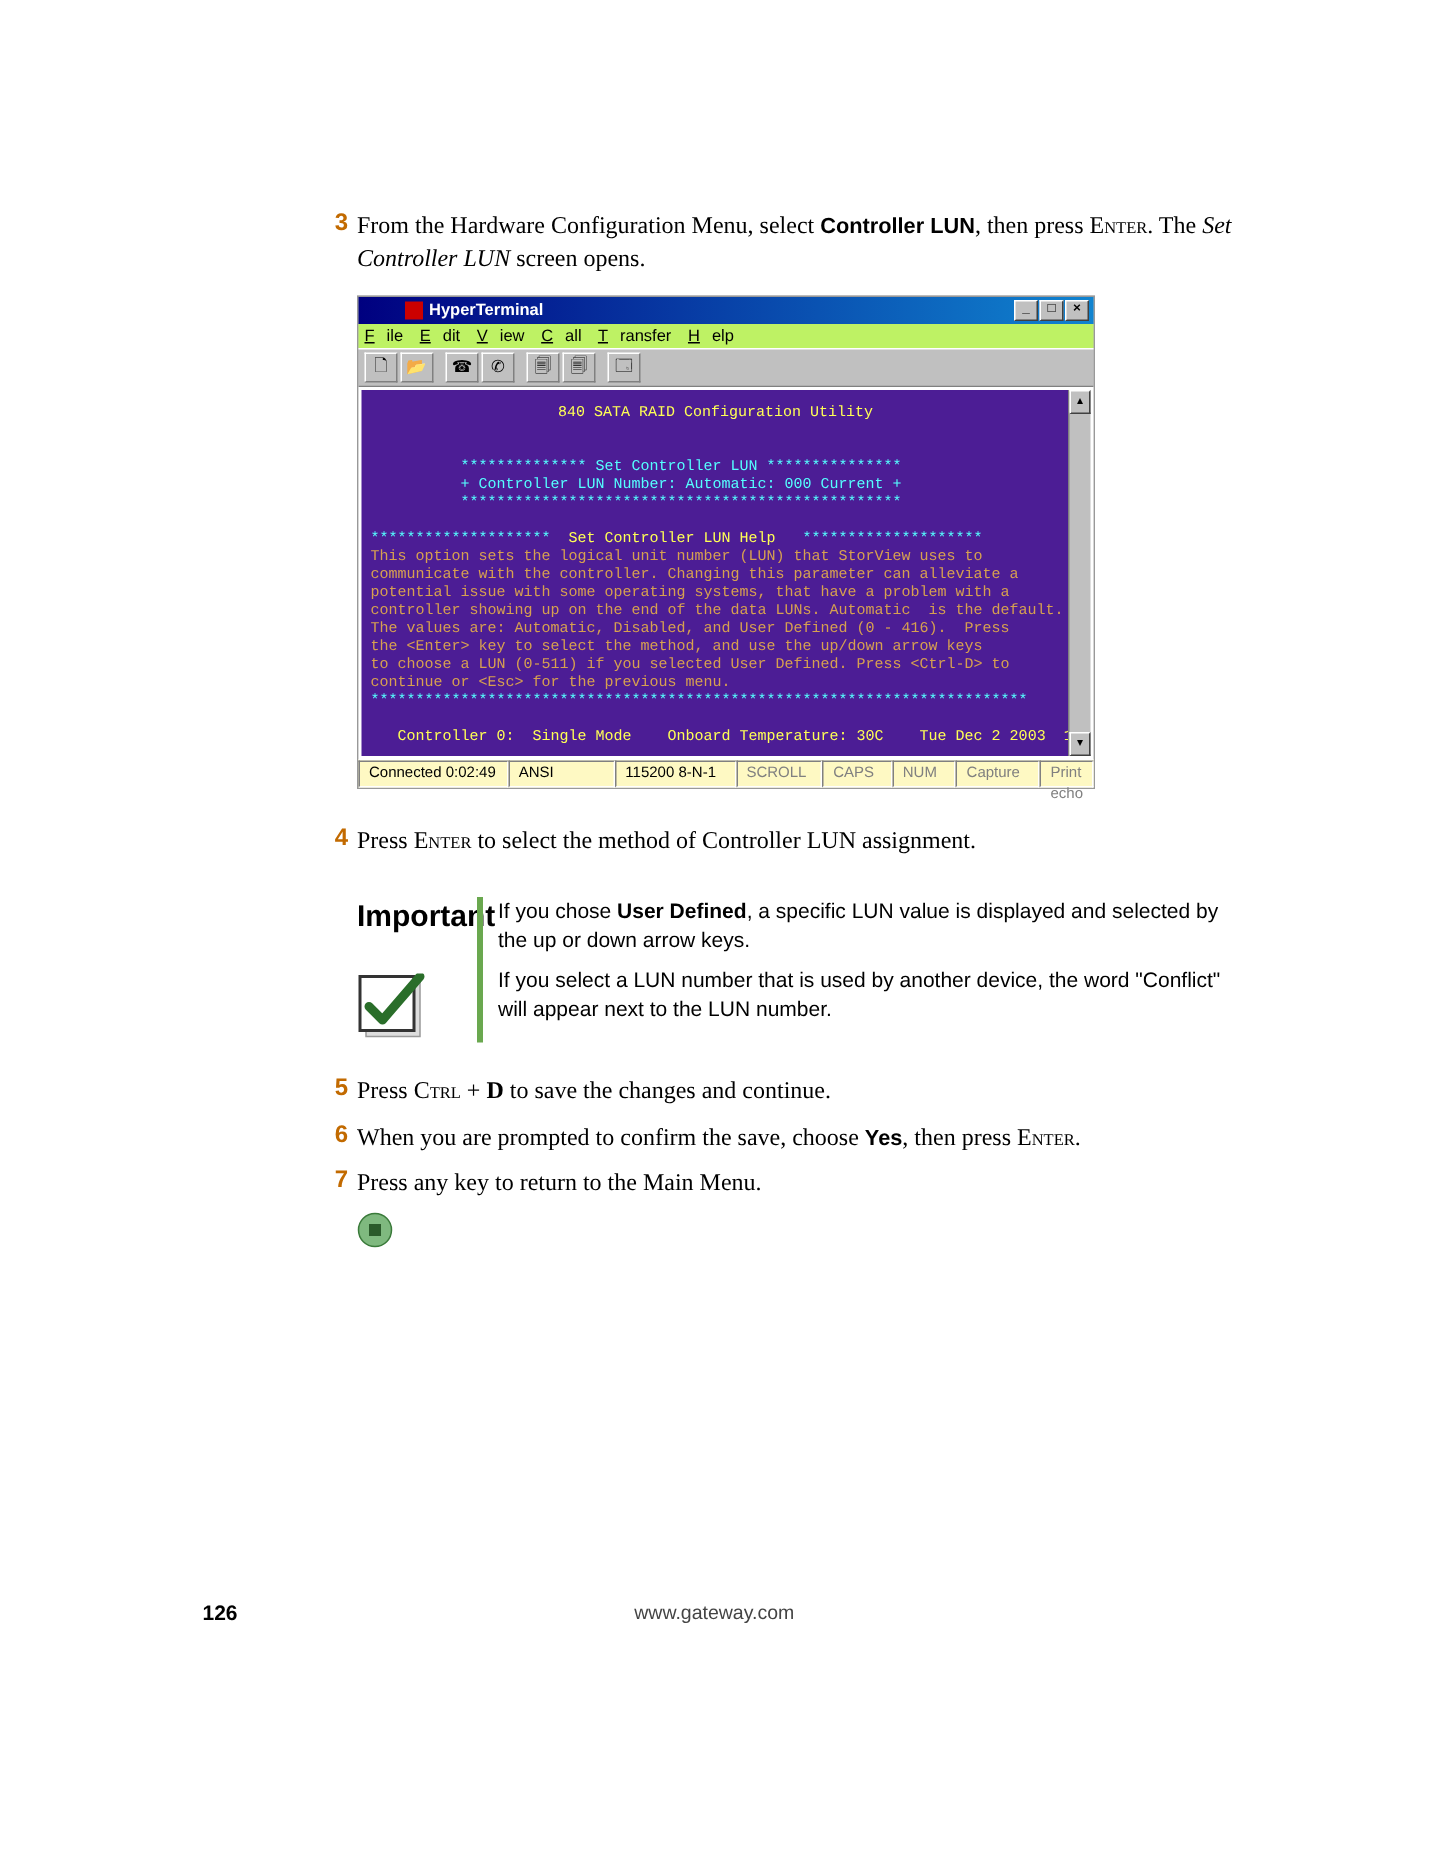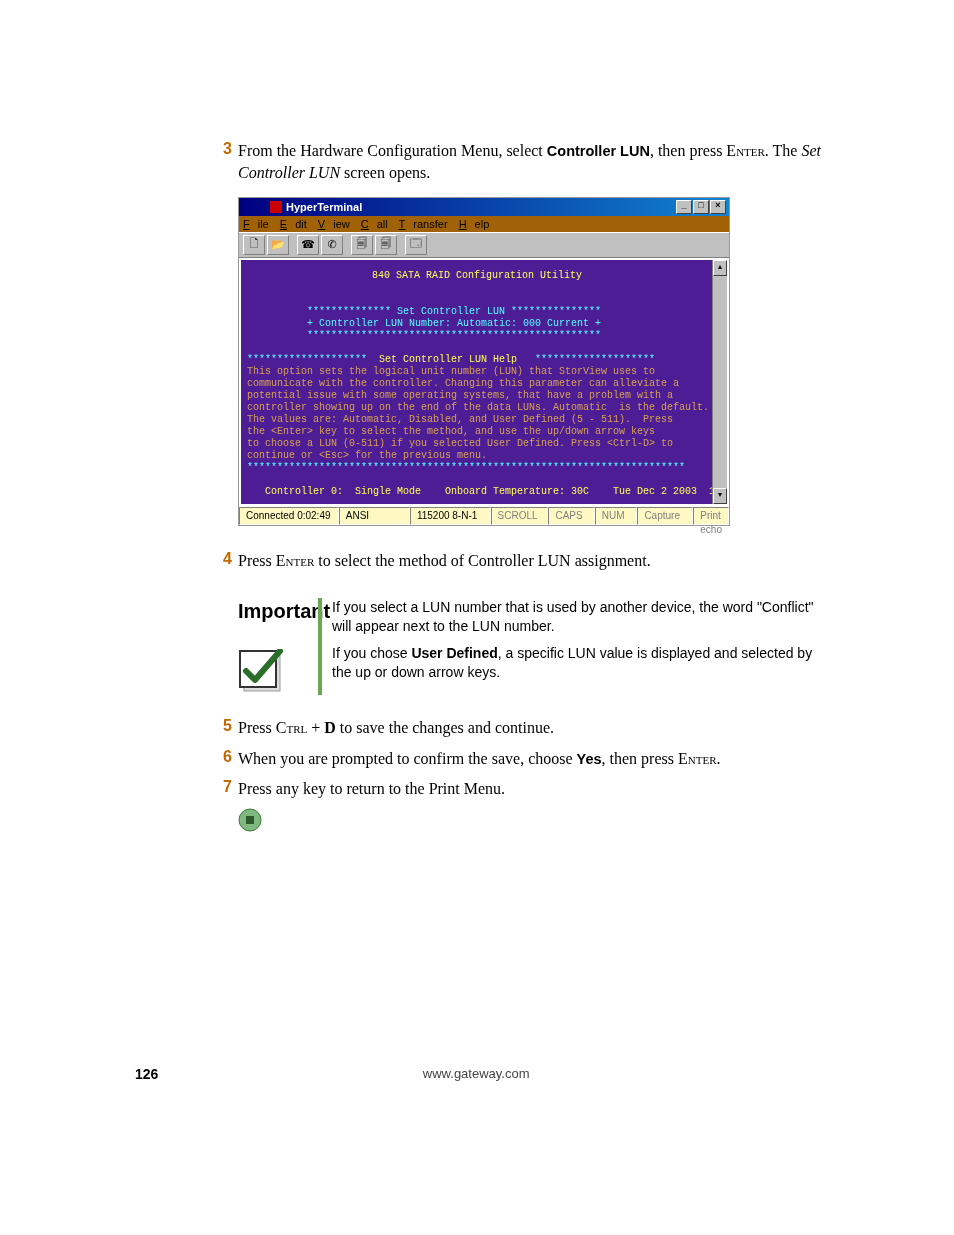--- a/index.html
+++ b/index.html
@@ -94,21 +94,21 @@
     border: 1px solid #fff;
     border-right-color: #404040;
     border-bottom-color: #404040;
     font-size: 9px;
     line-height: 9px;
     text-align: center;
     color: #000;
     font-family: Arial, sans-serif;
   }
   .menubar {
-    background: #a16207;
+    background: #bef264;
     padding: 2px 4px;
     color: #000;
     font-size: 11px;
   }
   .menubar span {
     margin-right: 8px;
   }
   .menubar .u {
     text-decoration: underline;
   }
@@ -296,21 +296,21 @@
 
           <span class="cyan">************** Set Controller LUN ***************</span>
           <span class="cyan">+ Controller LUN Number: Automatic: 000 Current +</span>
           <span class="cyan">*************************************************</span>
 
 <span class="cyan">********************</span><span class="yellow">  Set Controller LUN Help   </span><span class="cyan">********************</span>
 <span class="brown">This option sets the logical unit number (LUN) that StorView uses to</span>
 <span class="brown">communicate with the controller. Changing this parameter can alleviate a</span>
 <span class="brown">potential issue with some operating systems, that have a problem with a</span>
 <span class="brown">controller showing up on the end of the data LUNs. Automatic  is the default.</span>
-<span class="brown">The values are: Automatic, Disabled, and User Defined (5 - 511).  Press</span>
+<span class="brown">The values are: Automatic, Disabled, and User Defined (0 - 416).  Press</span>
 <span class="brown">the &lt;Enter&gt; key to select the method, and use the up/down arrow keys</span>
 <span class="brown">to choose a LUN (0-511) if you selected User Defined. Press &lt;Ctrl-D&gt; to</span>
 <span class="brown">continue or &lt;Esc&gt; for the previous menu.</span>
 <span class="cyan">*************************************************************************</span>
 
    <span class="yellow">Controller 0:  Single Mode    Onboard Temperature: 30C    Tue Dec 2 2003  17:26:53</span></div>
       </div>
       <div class="statusbar">
         <div class="cell" style="width:90px">Connected 0:02:49</div>
         <div class="cell" style="width:60px">ANSI</div>
@@ -336,42 +336,42 @@
         <div class="note-icon">
           <svg width="50" height="46" viewBox="0 0 50 46">
             <rect x="6" y="6" width="36" height="36" fill="#ddd" stroke="#999"></rect>
             <rect x="2" y="2" width="36" height="36" fill="#fff" stroke="#333" stroke-width="2"></rect>
             <path d="M8 22 L17 31 L42 2" fill="none" stroke="#2a6e2a" stroke-width="6" stroke-linecap="round" stroke-linejoin="round"></path>
           </svg>
         </div>
       </div>
       <div class="note-bar"></div>
       <div class="note-text">
+        <p><span>If you chose </span><b>User Defined</b><span>, a specific LUN value is displayed and selected by the up or down arrow keys.</span></p>
         <p>If you select a LUN number that is used by another device, the word "Conflict" will appear next to the LUN number.</p>
-        <p><span>If you chose </span><b>User Defined</b><span>, a specific LUN value is displayed and selected by the up or down arrow keys.</span></p>
       </div>
     </div>
 
     <div class="step">
       <div class="step-num">5</div>
       <div class="step-body">
         <span>Press </span><span class="smallcaps">Ctrl</span><span> + </span><b>D</b><span> to save the changes and continue.</span>
       </div>
     </div>
 
     <div class="step">
       <div class="step-num">6</div>
       <div class="step-body">
         <span>When you are prompted to confirm the save, choose </span><span class="bold">Yes</span><span>, then press </span><span class="smallcaps">Enter</span><span>.</span>
       </div>
     </div>
 
     <div class="step">
       <div class="step-num">7</div>
-      <div class="step-body">Press any key to return to the Print Menu.</div>
+      <div class="step-body">Press any key to return to the Main Menu.</div>
     </div>
 
     <div class="end-mark">
       <svg width="24" height="24" viewBox="0 0 24 24">
         <circle cx="12" cy="12" r="11" fill="#7fb97f" stroke="#3a7a3a"></circle>
         <rect x="8" y="8" width="8" height="8" fill="#2a5a2a"></rect>
       </svg>
     </div>
 
   </div>

